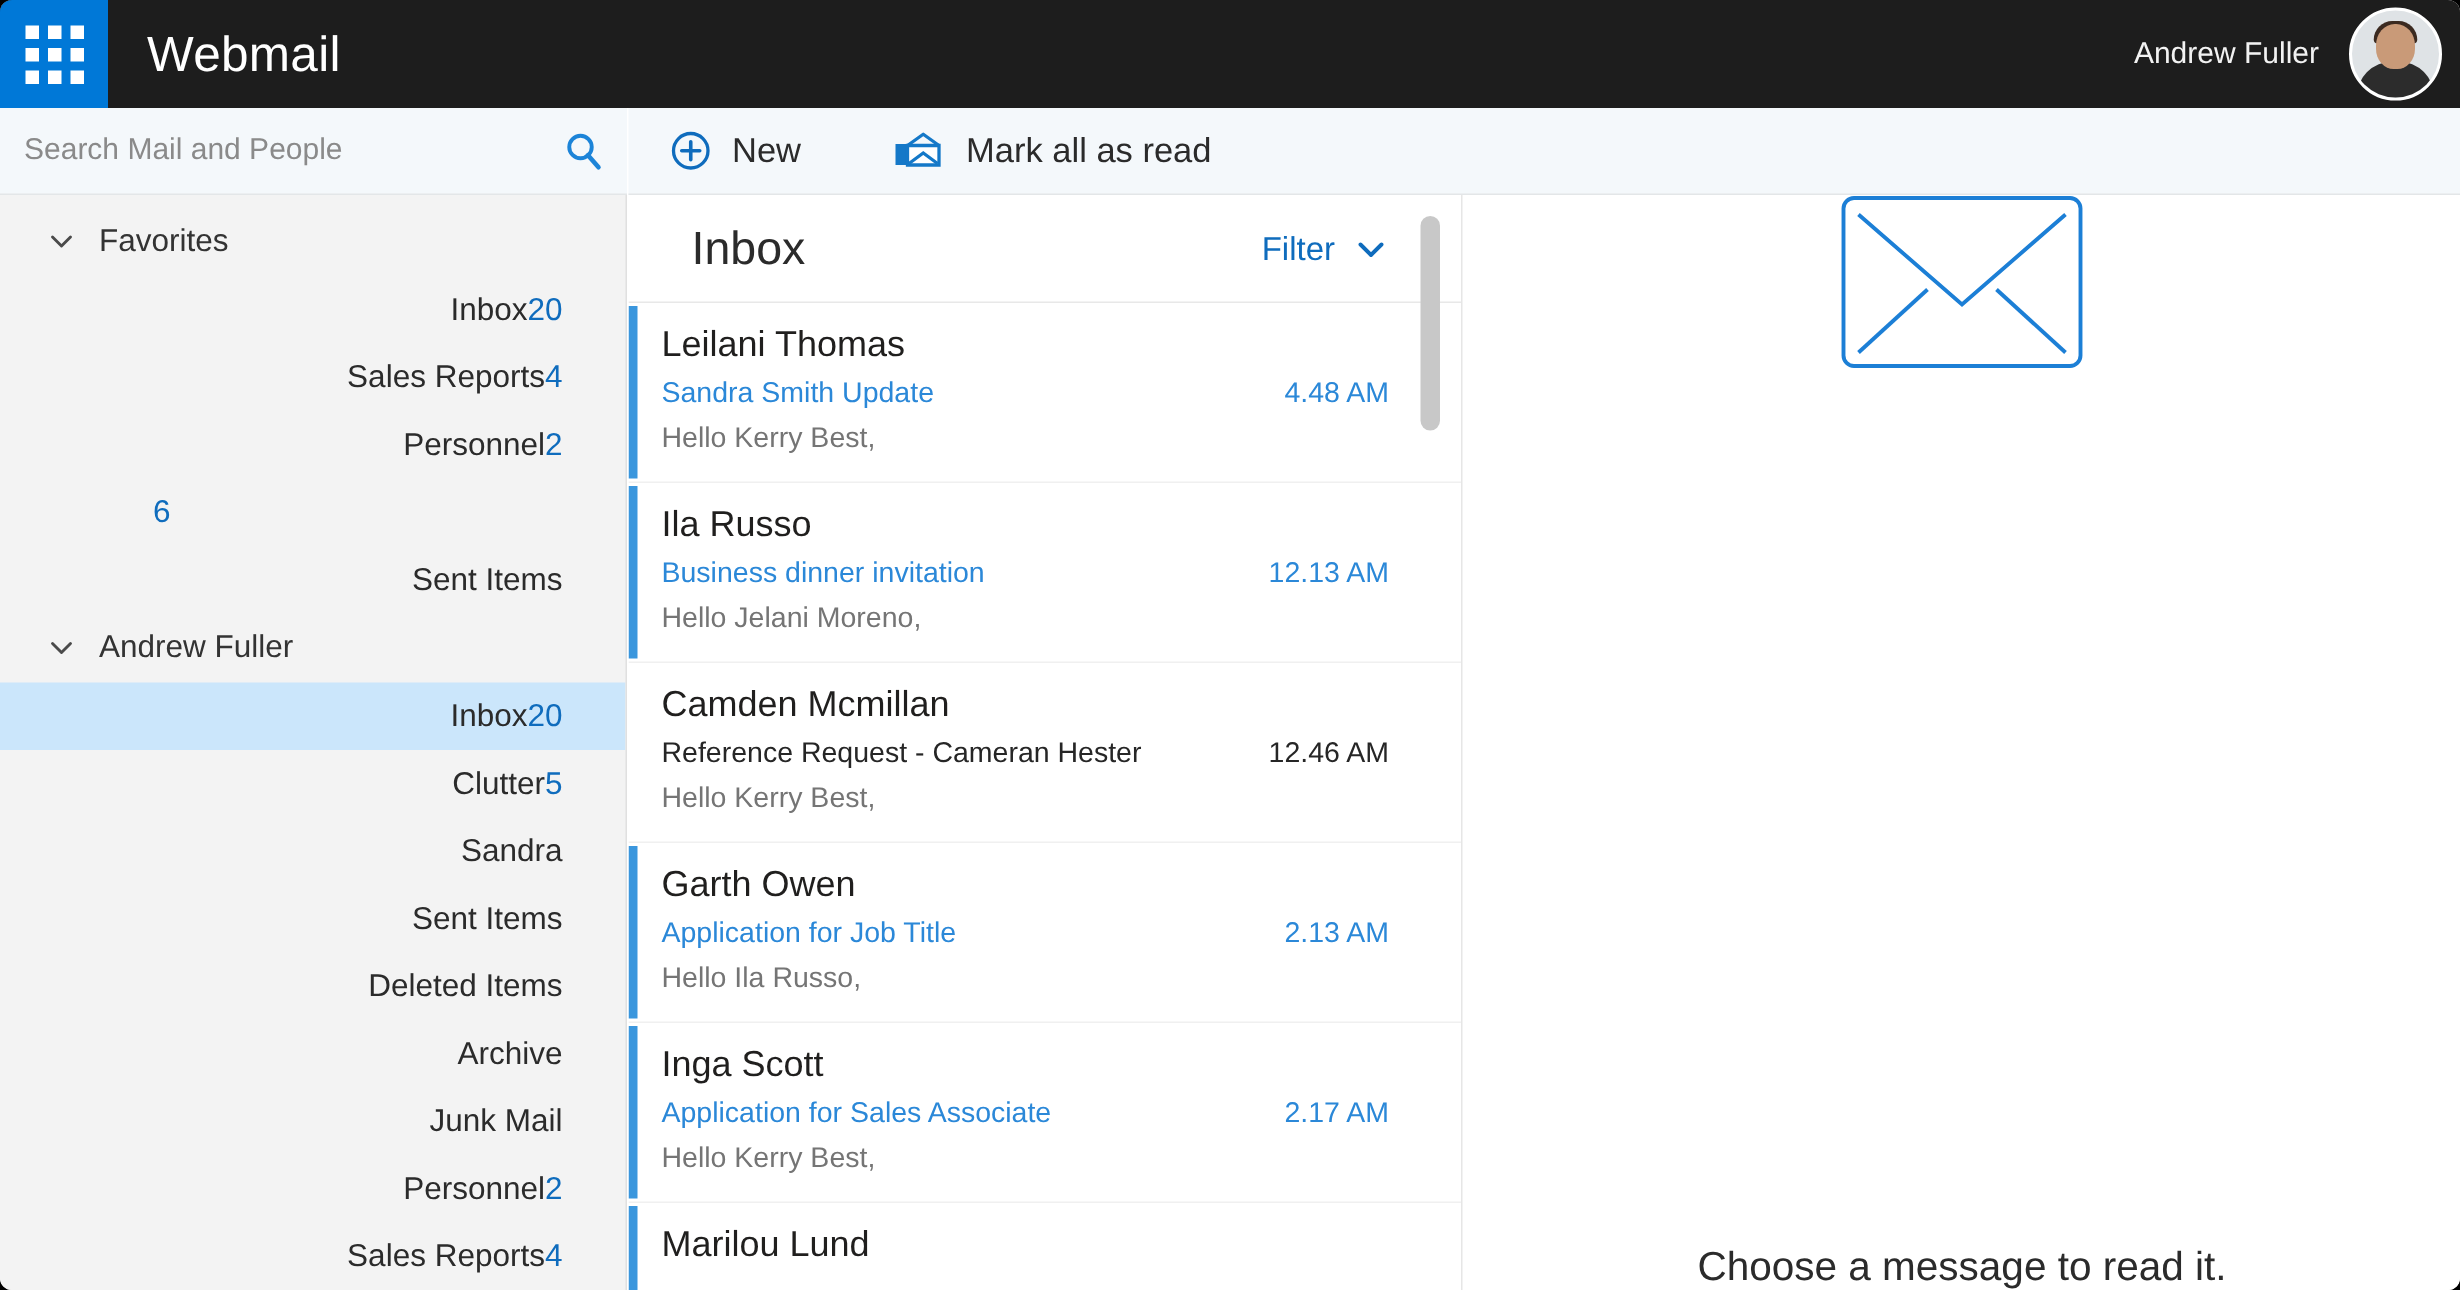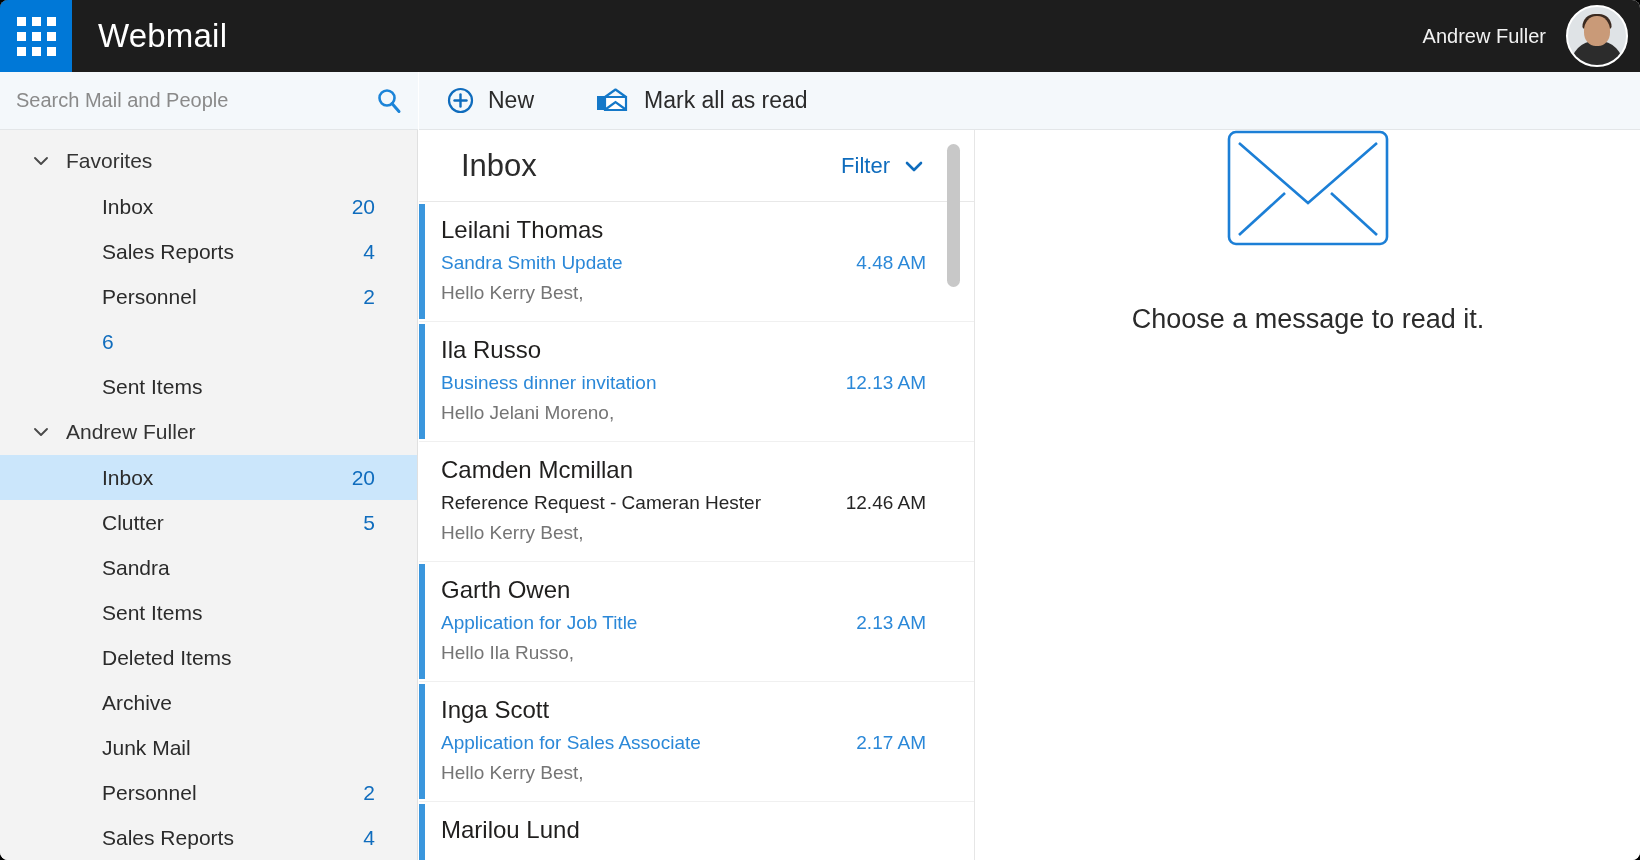--- a/index.html
+++ b/index.html
@@ -99,20 +99,21 @@
   .search-icon { flex: 0 0 auto; line-height: 0; }
 
   
   .sidebar {
     position: absolute; top: 130px; left: 0;
     width: 418px; height: 730px;
     background: #f3f3f3;
     border-right: 1px solid #e0e0e0;
     overflow: hidden;
     padding-top: 8px;
+    text-align: right;
   }
   .group-header {
     display: flex; align-items: center;
     height: 46px;
     padding-left: 30px;
     font-size: 21px; color: #333;
   }
   .chev {
     width: 22px; height: 22px;
     margin-right: 14px;
@@ -188,21 +189,21 @@
     width: 13px; height: 143px;
     background: #c8c8c8; border-radius: 7px;
   }
 
   
   .read-pane {
     position: absolute; top: 130px; left: 976px;
     width: 664px; height: 730px;
     background: #ffffff;
     display: flex; flex-direction: column;
-    align-items: center; justify-content: flex-start;
+    align-items: center; justify-content: space-between;
   }
   .empty-envelope { margin-bottom: 58px; line-height: 0; }
   .empty-text { font-size: 27px; color: #2b2b2b; }
 </style>
 </head>
 <body>
 
 <div id="app">
 
   <div class="topbar">

